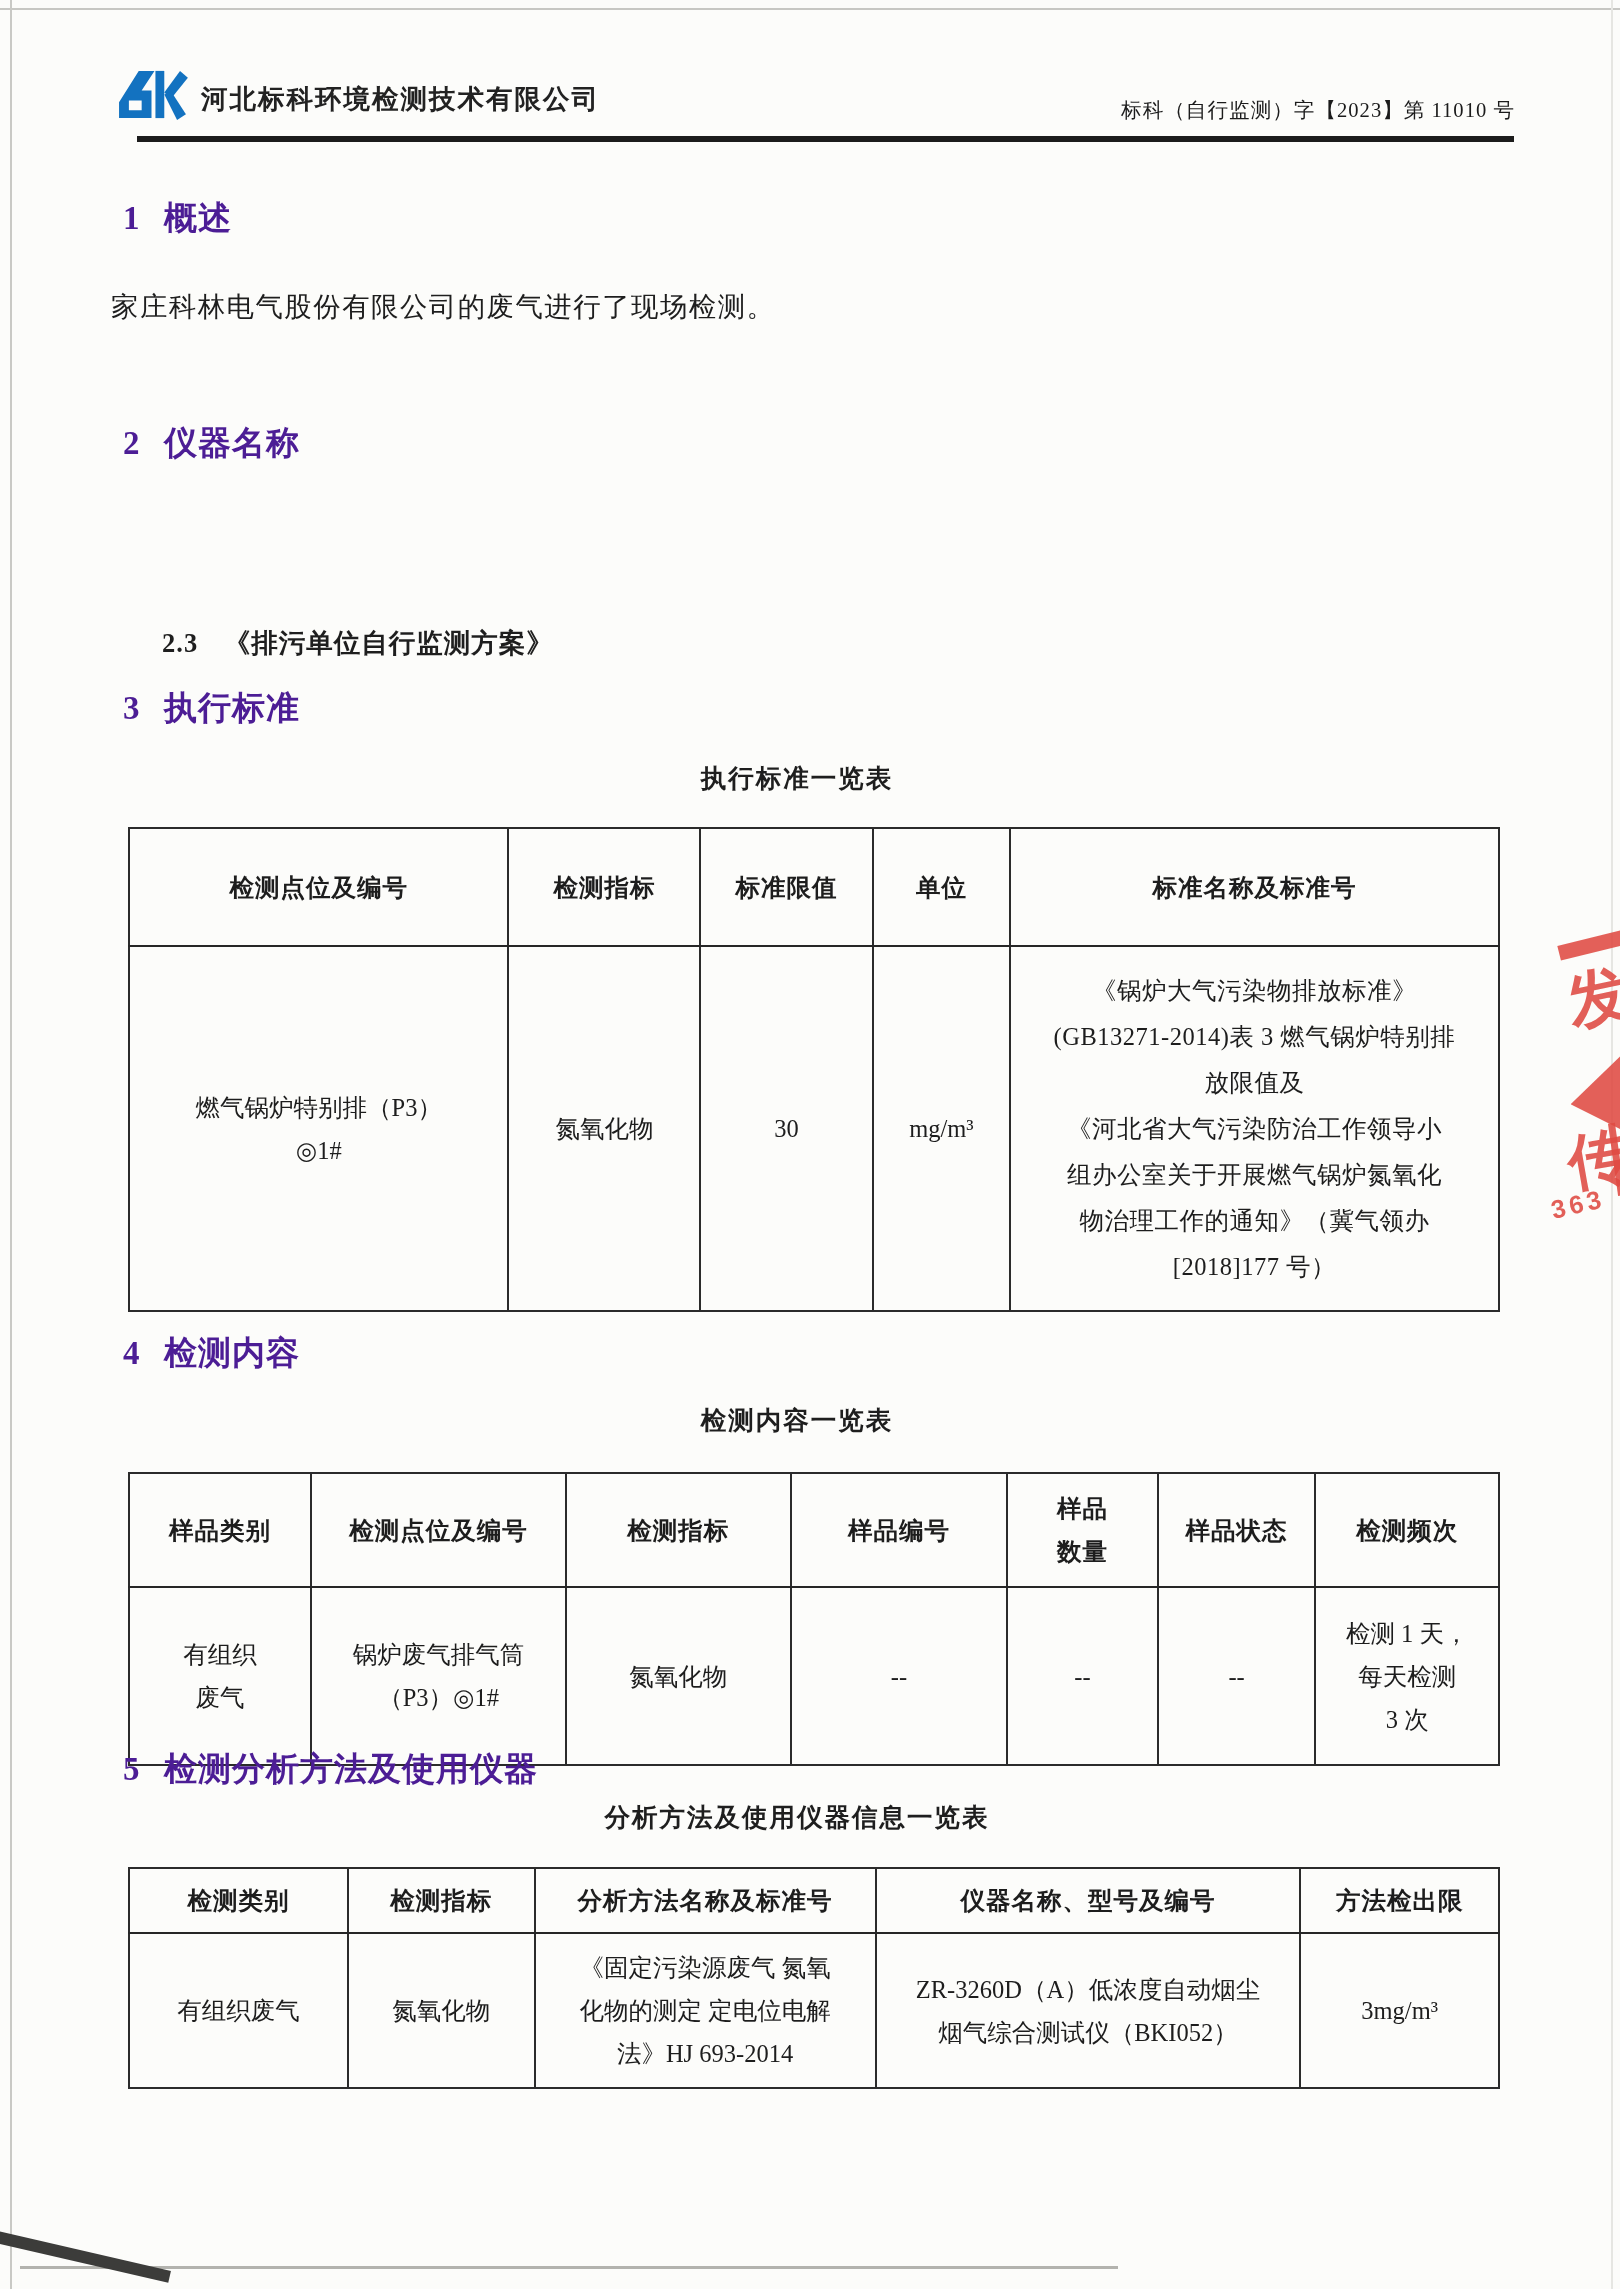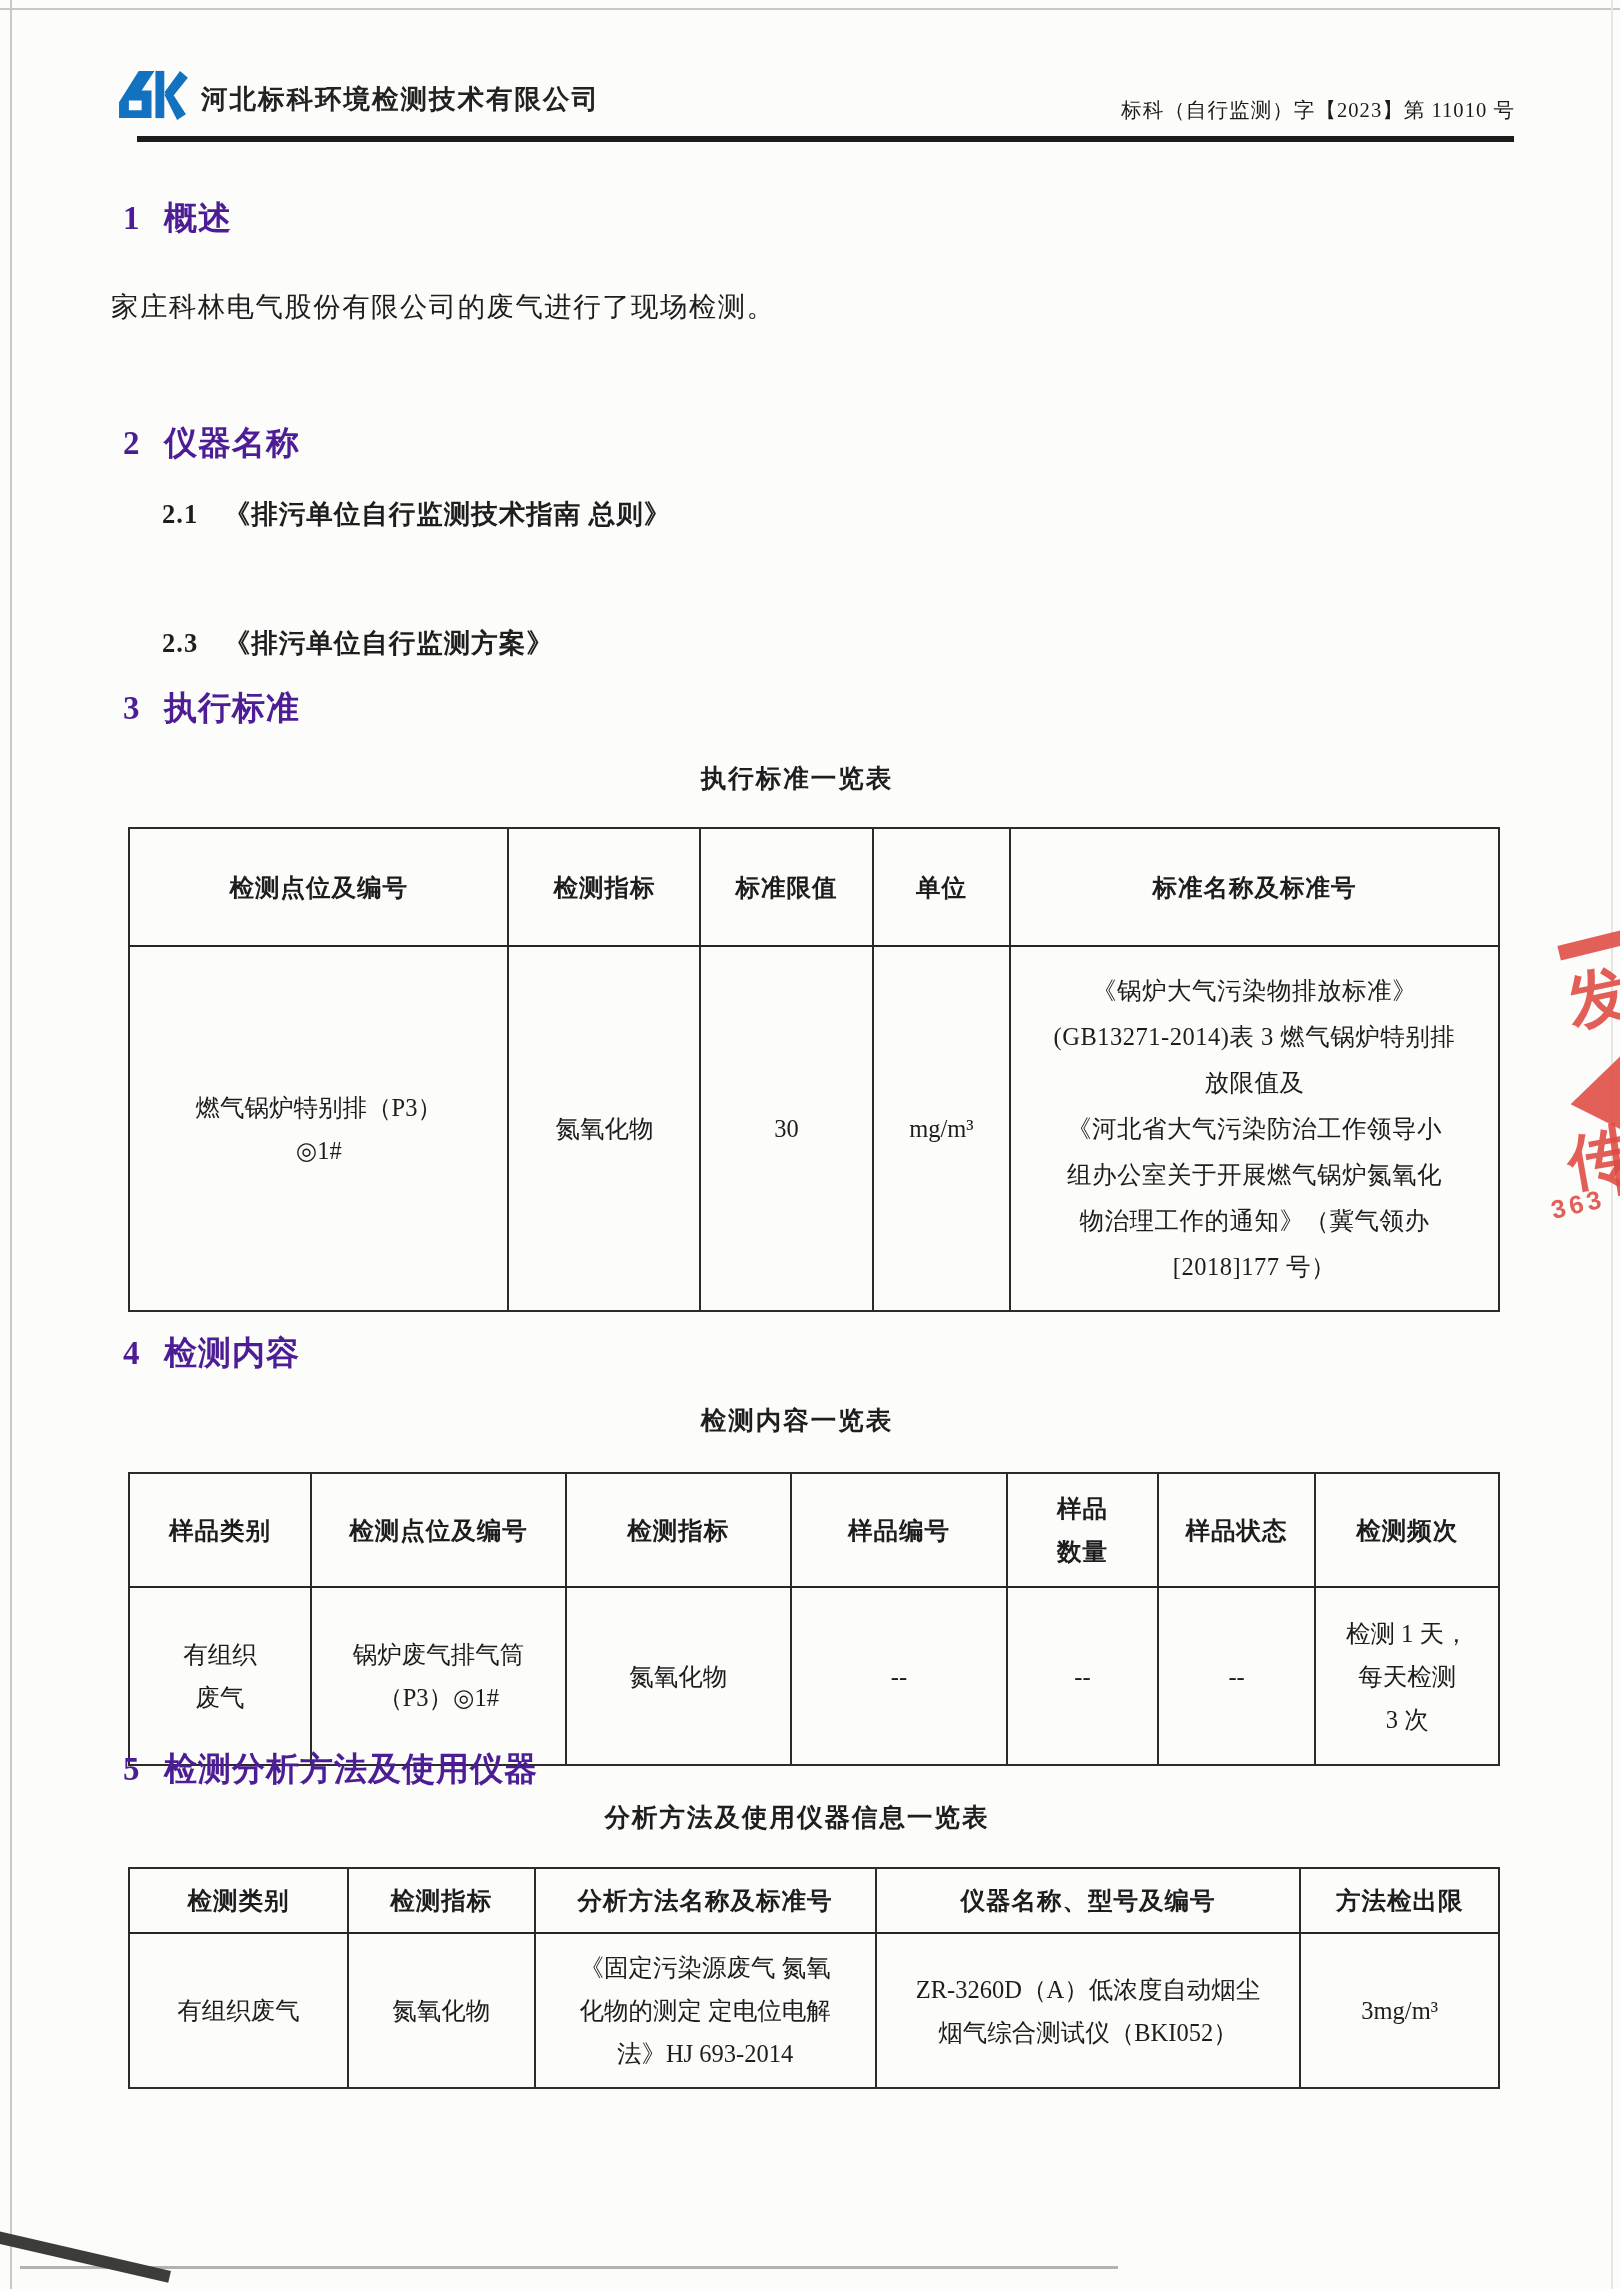--- a/index.html
+++ b/index.html
@@ -92,23 +92,20 @@
   <div class="h h1">
     <span class="num">1</span><span>概述</span>
   </div>
   <div class="para">
     <span class="l2">家庄科林电气股份有限公司的废气进行了现场检测。</span>
   </div>
 
   <div class="h h2">
     <span class="num">2</span><span>仪器名称</span>
   </div>
-  <div class="item i21">
-    <span class="inum">2.1</span><span>《排污单位自行监测技术指南  总则》</span>
-  </div>
   <div class="item i23">
     <span class="inum">2.3</span><span>《排污单位自行监测方案》</span>
   </div>
 
   <div class="h h3">
     <span class="num">3</span><span>执行标准</span>
   </div>
   <div class="caption cap1">执行标准一览表</div>
 
   <table class="tbl" id="t1">

